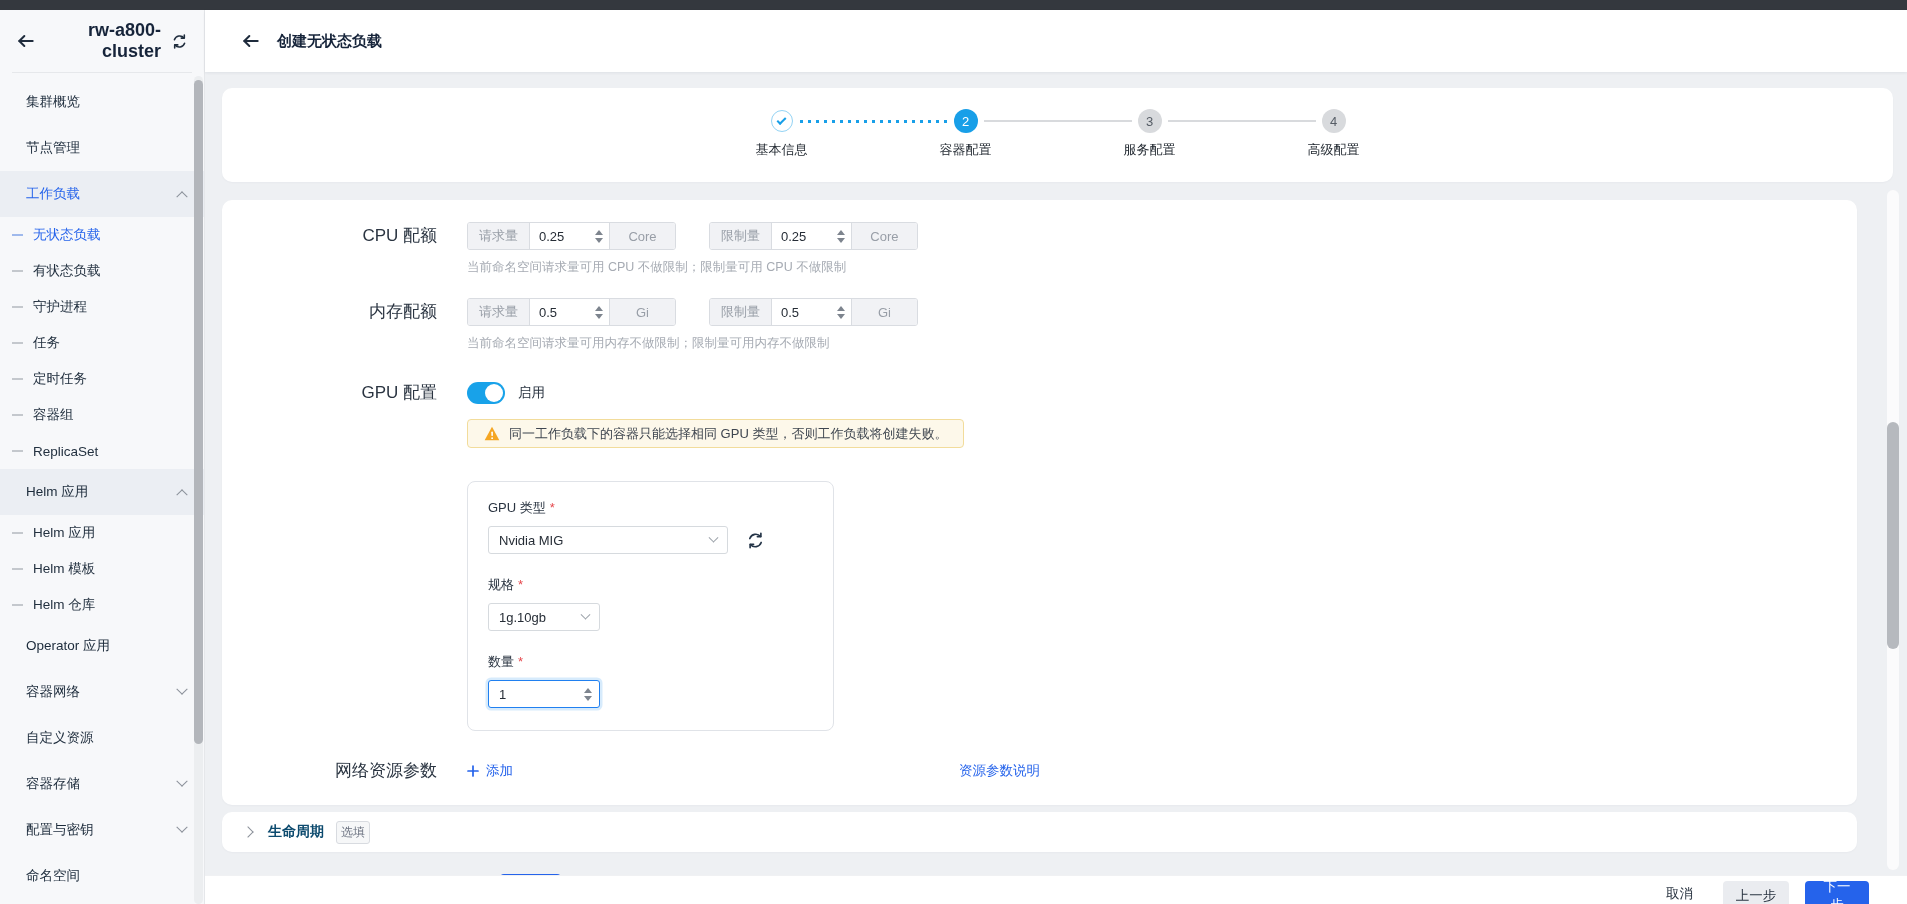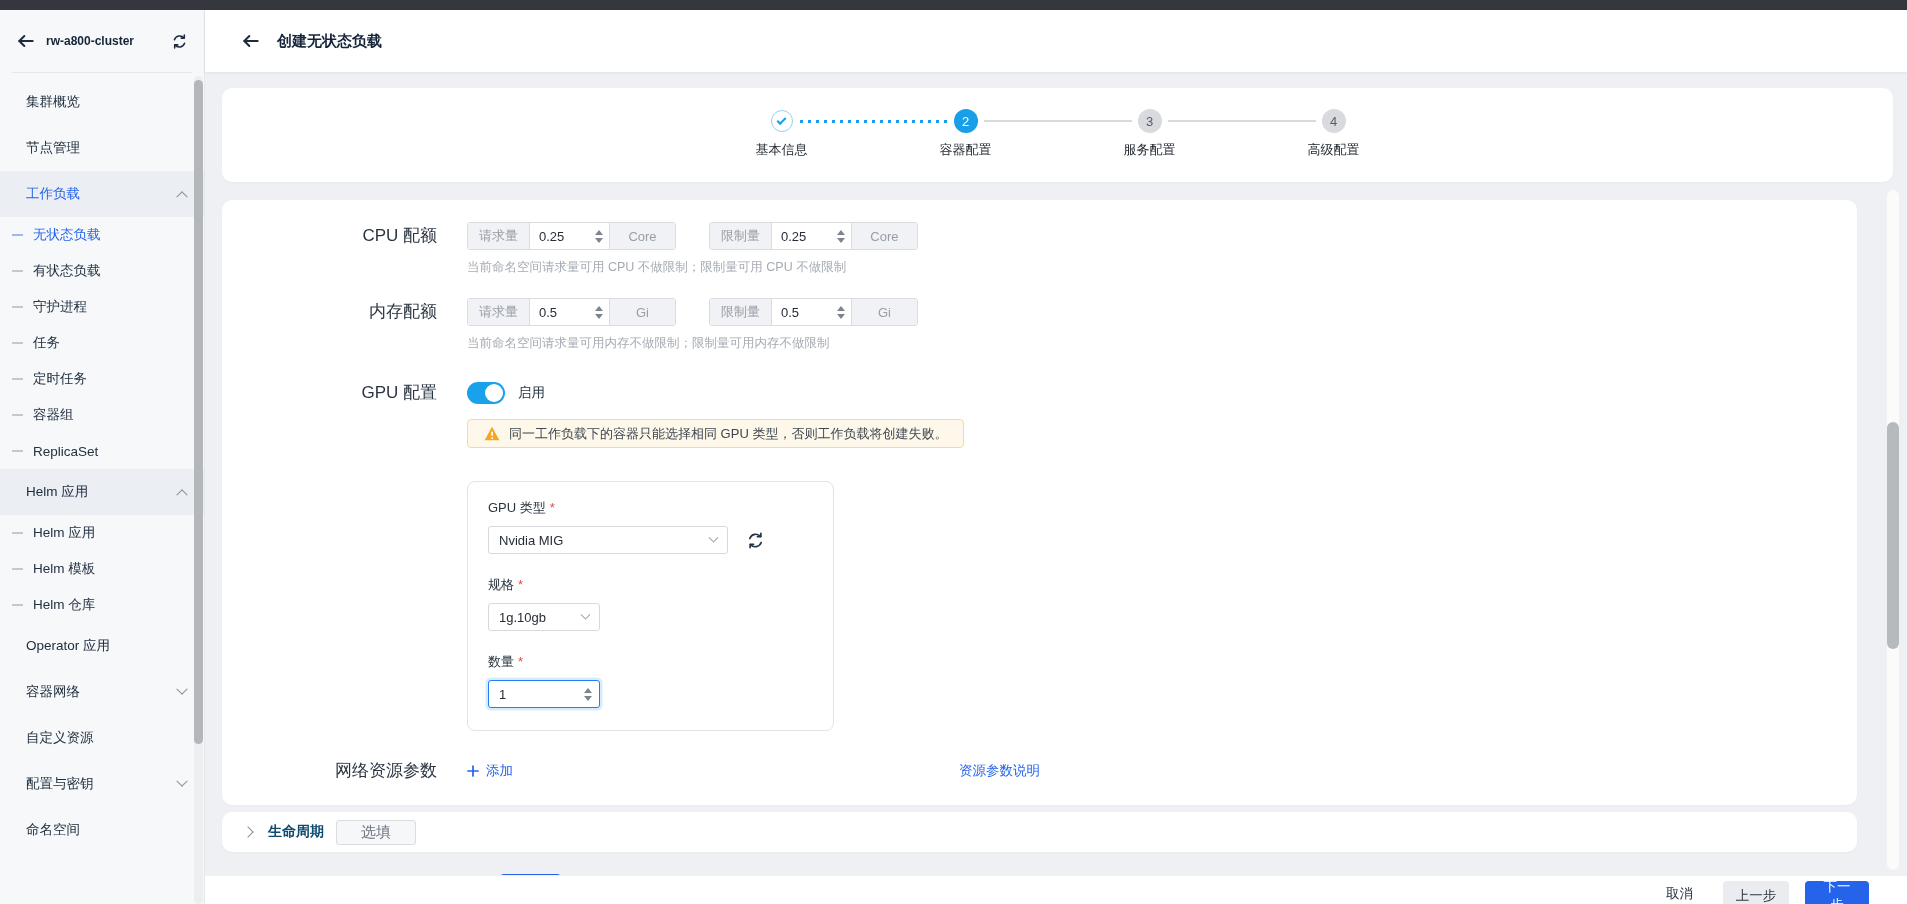--- a/index.html
+++ b/index.html
@@ -5,21 +5,21 @@
   * { margin:0; padding:0; box-sizing:border-box; }
   html,body { width:1907px; height:904px; overflow:hidden; }
   body { font-family:"Liberation Sans","DejaVu Sans",sans-serif; background:#eef0f3; position:relative; color:#24303d; }
 
   
   .window-bar { position:absolute; left:0; top:0; width:1907px; height:10px; background:#34383e; }
 
   
   .sidebar { position:absolute; left:0; top:10px; width:205px; height:894px; background:#f7f8fa; border-right:1px solid #e5e7ea; }
   .sb-header { height:62px; display:flex; align-items:center; padding:0 16px; gap:10px; }
-  .sb-title { font-size:12px; font-weight:bold; color:#16243a; flex:1; }
+  .sb-title { font-size:18px; font-weight:bold; color:#16243a; flex:1;text-align:right; }
   .icon-btn { display:flex; align-items:center; justify-content:center; cursor:pointer; }
   .sb-divider { border-top:1px solid #e6e8eb; margin:0 12px; }
   .sb-menu { padding-top:6px; }
   .sb-item { height:46px; display:flex; align-items:center; padding:0 18px 0 26px; font-size:13.5px; color:#1b2a3a; cursor:pointer; }
   .sb-item.section { justify-content:space-between; }
   .sb-item.hl { background:#ebeef3; }
   .sb-item.blue { color:#2563eb; }
   .sb-item.sub { height:36px; padding-left:12px; color:#233140; }
   .sb-item.sub .dash { width:11px; height:2px; background:#c4c8cd; margin-right:10px; flex:none; }
   .sb-item.sub.active { color:#2563eb; }
@@ -98,21 +98,21 @@
   .add-link { display:inline-flex; align-items:center; gap:7px; color:#2563eb; font-size:13.5px; line-height:28px; cursor:pointer; }
   .doc-link { position:absolute; left:492px; top:0; color:#2563eb; font-size:13.5px; line-height:28px; cursor:pointer; }
 
   .row-confirm { margin-top:30px;gap:33px; }
   .btn { display:inline-flex; align-items:center; justify-content:center; border-radius:4px; font-size:13.5px; cursor:pointer; border:none; font-family:inherit; }
   .btn-primary { background:#2563eb; color:#fff; height:28px; padding:0 17px; }
 
   
   .lifecycle-card { position:absolute; left:17px; width:1635px; top:740px; height:40px; display:flex; align-items:center; padding-left:22px; }
   .lc-title { font-size:14px; font-weight:bold; color:#0c4a6e; margin-left:16px; }
-  .lc-badge { margin-left:12px; font-size:15px; color:#6b7280; background:#f6f7f8; border:1px solid #d8dbe0; border-radius:3px; padding:2px 24px; }
+  .lc-badge { margin-left:12px; font-size:12px; color:#6b7280; background:#f6f7f8; border:1px solid #d8dbe0; border-radius:3px; padding:2px 4px; }
 
   
   .main-scroll-track { position:absolute; right:8px; top:118px; width:12px; height:680px; background:#fbfbfc; border-radius:6px; }
   .main-scroll-thumb { position:absolute; left:0; top:232px; width:12px; height:227px; background:#b6b9be; border-radius:6px; }
 
   
   .footer { position:absolute; left:205px; right:0; bottom:0; height:29px; background:#fff; border-top:1px solid #f0f1f3; z-index:4; }
   .footer .cancel { position:absolute; left:1461px; top:9px; font-size:13.5px; color:#2a3441; cursor:pointer; }
   .footer .btn-prev { position:absolute; left:1518px; top:5px; height:30px; width:66px; background:#eaecf0; color:#2a3441; }
   .footer .btn-next { position:absolute; left:1600px; top:5px; height:30px; width:64px; }
@@ -205,20 +205,24 @@
     <div class="sb-item">
         <span>Operator 应用</span>
       </div>
     <div class="sb-item section">
       <span>容器网络</span>
       <span class="chev down"></span>
     </div>
     <div class="sb-item">
         <span>自定义资源</span>
       </div>
+    <div class="sb-item section">
+      <span>容器存储</span>
+      <span class="chev down"></span>
+    </div>
     <div class="sb-item section">
       <span>配置与密钥</span>
       <span class="chev down"></span>
     </div>
     <div class="sb-item">
         <span>命名空间</span>
       </div>
   </div>
 
   <div class="sb-scroll-track">

